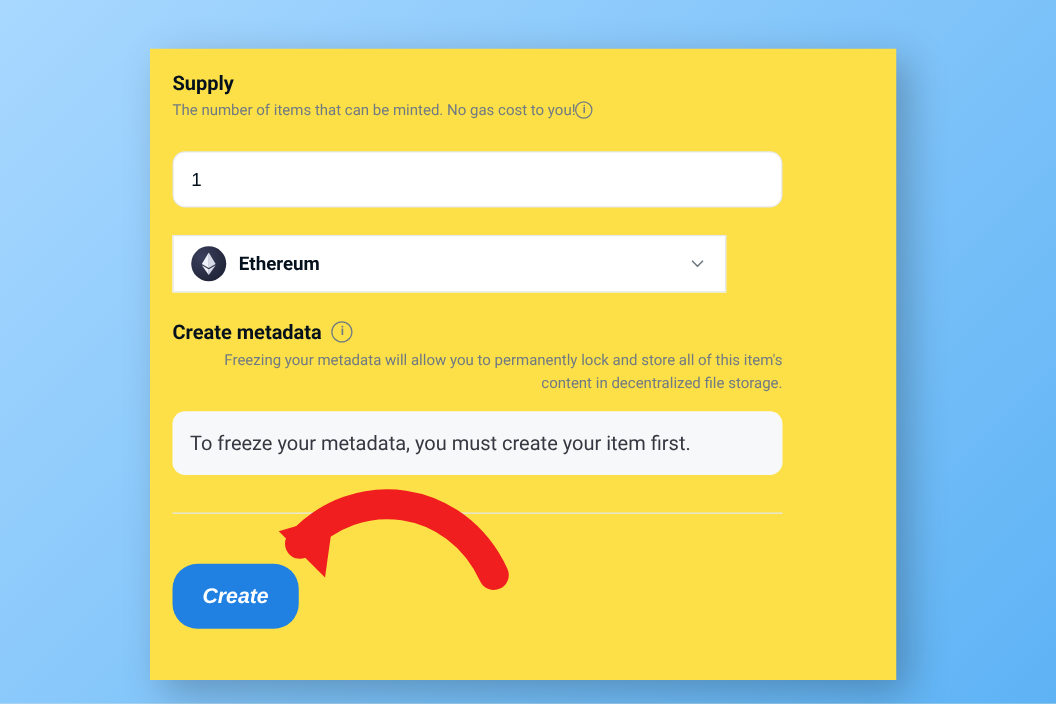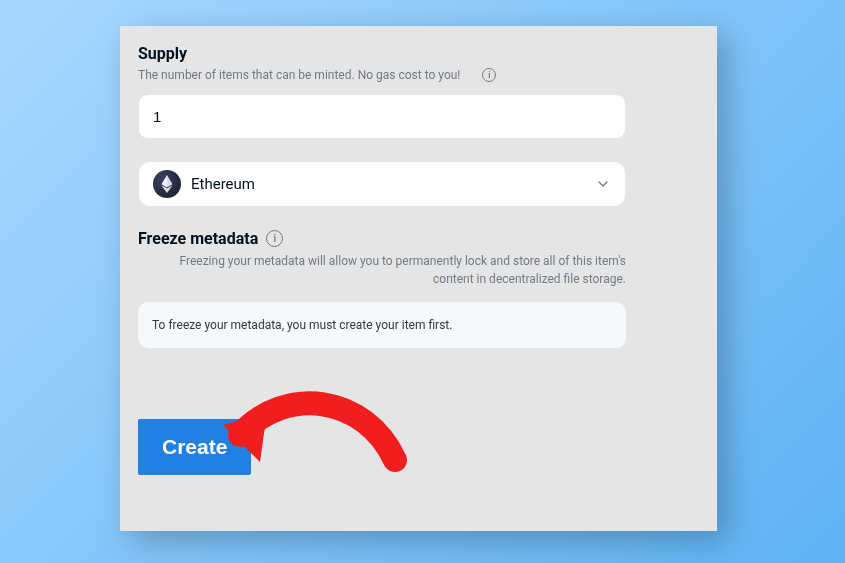--- a/index.html
+++ b/index.html
@@ -7,45 +7,45 @@
       width: 845px;
       height: 563px;
       background: linear-gradient(135deg, #a8d8ff 0%, #5eb3f5 100%);
       font-family: -apple-system, BlinkMacSystemFont, 'Segoe UI', Roboto, Helvetica, Arial, sans-serif;
       position: relative;
       overflow: hidden;
     }
     .panel {
       position: absolute;
       left: 120px;
-      top: 26px;
+      top: 39px;
       width: 597px;
       height: 505px;
-      background: #e5e5e5;
+      background: #fde047;
       box-shadow: 10px 10px 30px rgba(0,0,0,0.25);
       padding: 18px 18px 18px 18px;
     }
     .section { margin-bottom: 22px; }
     .section-label {
       font-size: 16px;
       font-weight: 700;
       color: #04111d;
       margin-bottom: 4px;
       display: flex;
       align-items: center;
       gap: 8px;
     }
     .section-sub {
       font-size: 12px;
       color: #707a83;
       line-height: 1.4;
       display: flex;
       align-items: center;
-      gap: 22px;
-      margin-bottom: 10px;
+      gap: 0;
+      margin-bottom: 24px;
     }
     .info-icon {
       display: inline-flex;
       width: 14px;
       height: 14px;
       border: 1.2px solid #707a83;
       border-radius: 50%;
       align-items: center;
       justify-content: center;
       font-size: 9px;
@@ -68,28 +68,29 @@
     }
     .text-input {
       border: none;
       outline: none;
       width: 100%;
       font-size: 15px;
       color: #04111d;
     }
     .select-wrap {
       border: 1px solid #e5e8eb;
-      border-radius: 12px;
+      border-radius: 0;
       padding: 8px 14px;
-      width: 488px;
+      width: 443px;
       background: #fff;
       display: flex;
       align-items: center;
       justify-content: space-between;
       cursor: pointer;
+      font-weight: bold;
     }
     .select-left {
       display: flex;
       align-items: center;
       gap: 10px;
     }
     .eth-icon {
       width: 28px;
       height: 28px;
       border-radius: 50%;
@@ -114,39 +115,40 @@
       line-height: 1.5;
       width: 488px;
       margin-bottom: 14px;
       text-align: right;
     }
     .freeze-notice {
       width: 488px;
       background: #f7f8f9;
       border-radius: 10px;
       padding: 16px 14px;
-      font-size: 12px;
+      font-size: 16px;
       color: #353840;
     }
     .divider {
       height: 1px;
       background: #e5e8eb;
       width: 488px;
       margin-top: 30px;
       margin-bottom: 40px;
     }
     .create-btn {
       background: #2081e2;
       color: #fff;
       border: none;
-      border-radius: 2px;
+      border-radius: 20px;
       padding: 16px 24px;
-      font-size: 21px;
+      font-size: 17px;
       font-weight: 700;
       cursor: pointer;
+      font-style: italic;
     }
     .arrow-annot {
       position: absolute;
       left: 205px;
       top: 380px;
       pointer-events: none;
     }
   </style>
 </head>
 <body>
@@ -180,21 +182,21 @@
       <span class="chevron">
         <svg width="16" height="16" viewBox="0 0 24 24" fill="none" stroke="currentColor" stroke-width="2" stroke-linecap="round" stroke-linejoin="round">
             <polyline points="6 9 12 15 18 9"></polyline>
           </svg>
       </span>
     </div>
   </div>
 
   <div class="section">
     <div class="section-label">
-      <span>Freeze metadata</span>
+      <span>Create metadata</span>
       <span class="info-icon info-icon-lg">i</span>
     </div>
     <div class="freeze-desc">Freezing your metadata will allow you to permanently lock and store all of this item's content in decentralized file storage.</div>
     <div class="freeze-notice">To freeze your metadata, you must create your item first.</div>
   </div>
 
   <div class="divider"></div>
 
   <button class="create-btn">Create</button>
 

